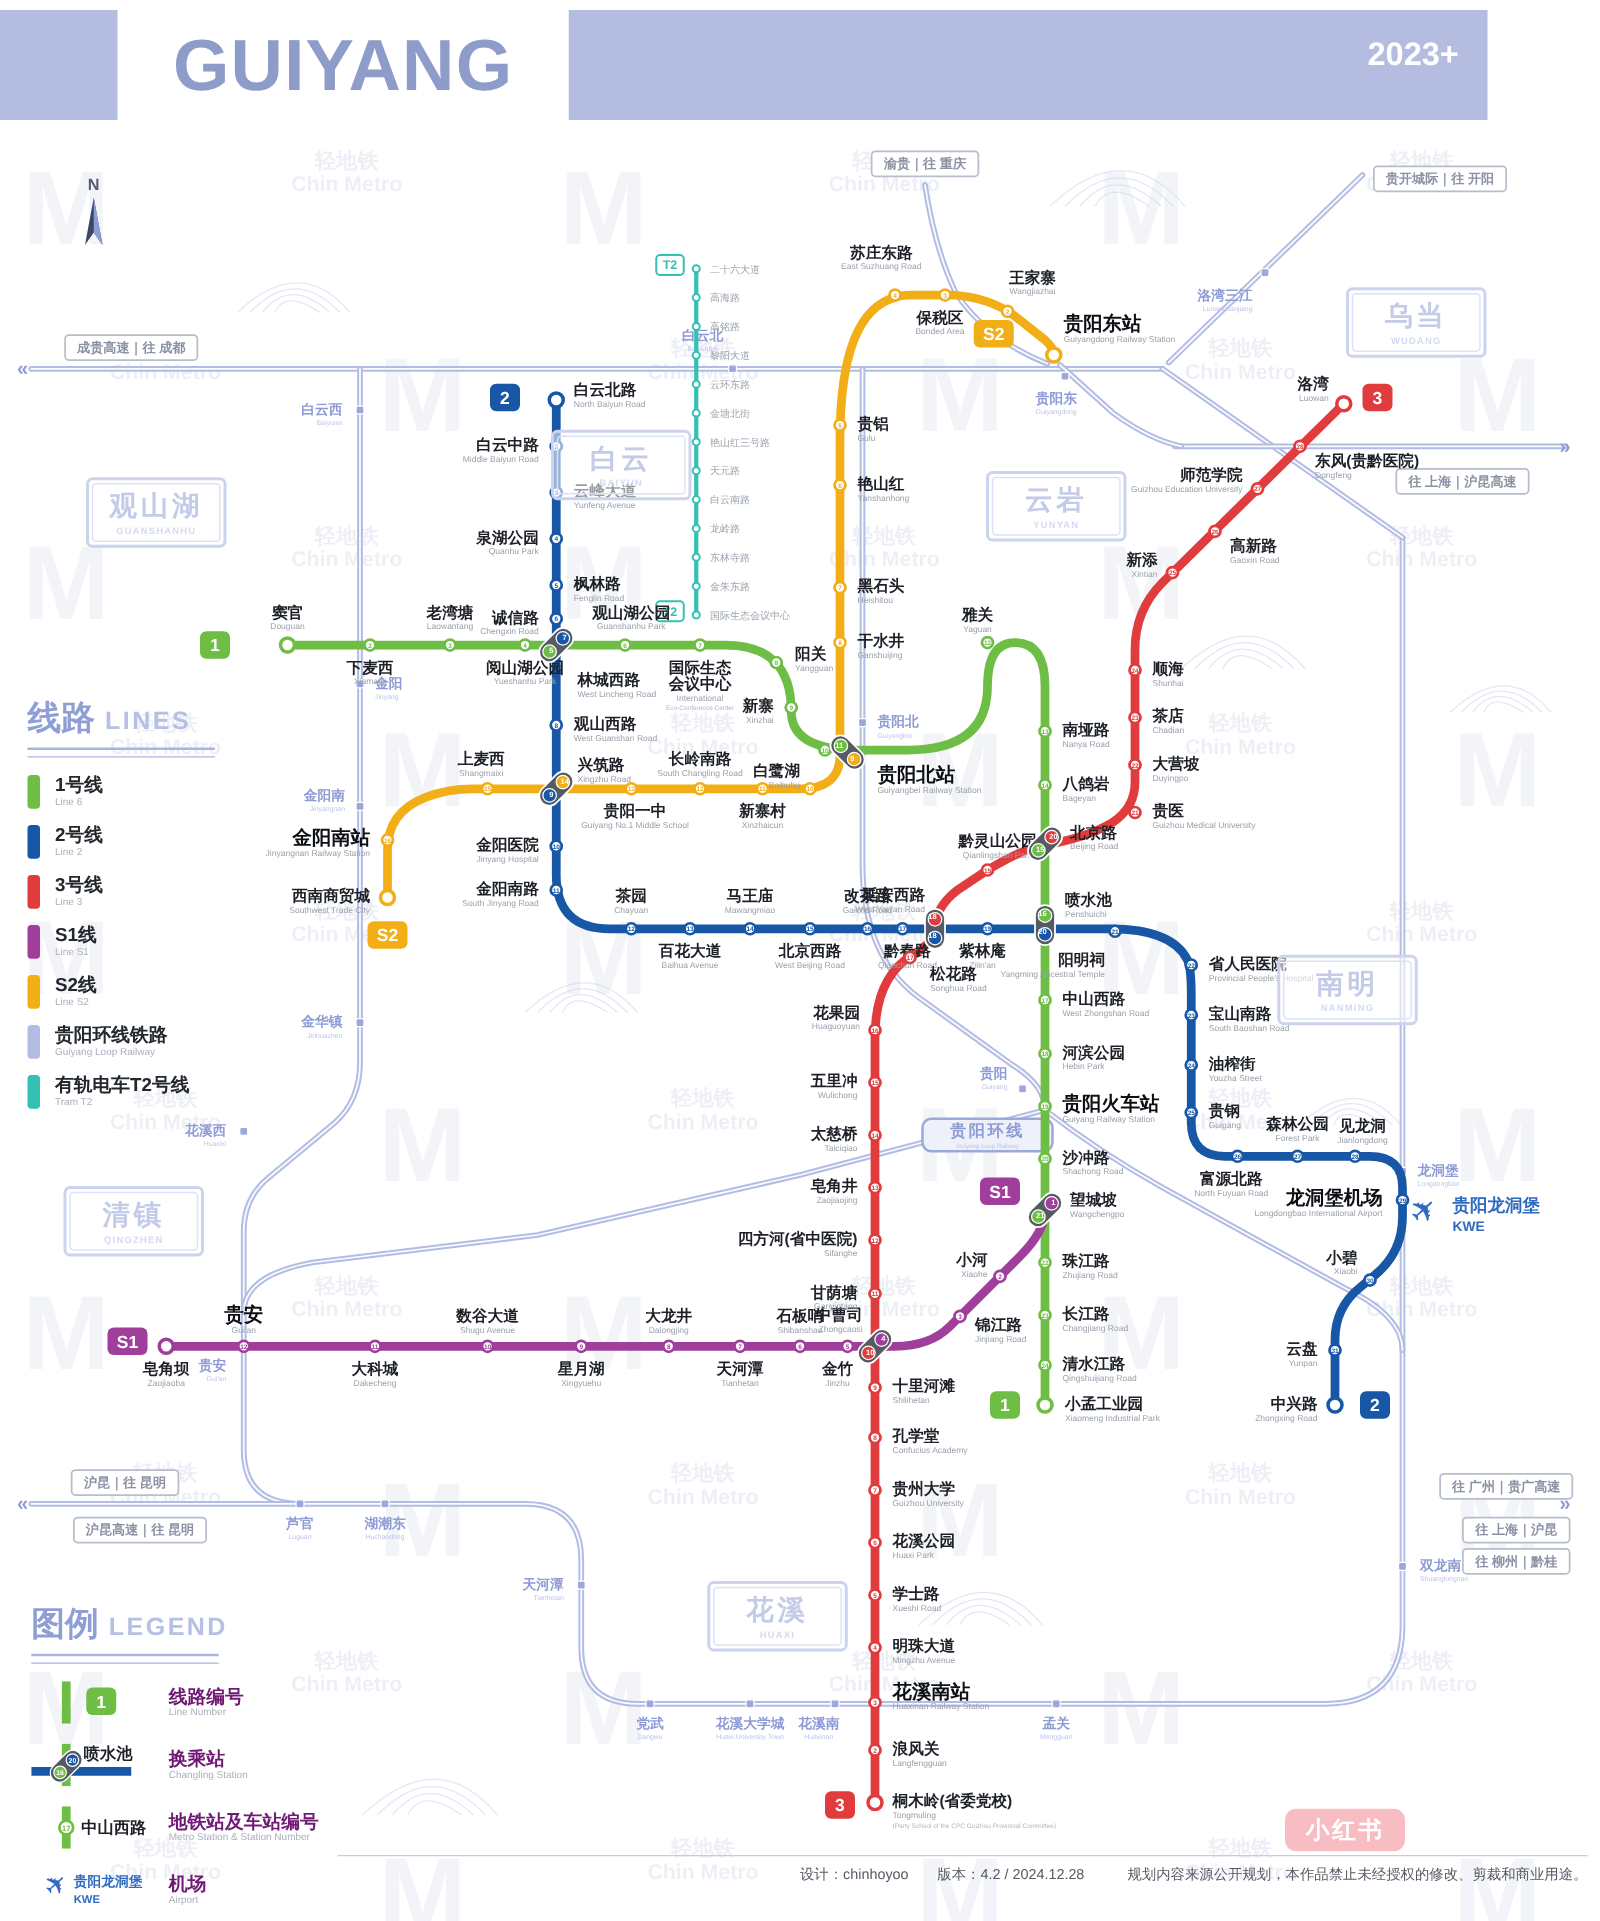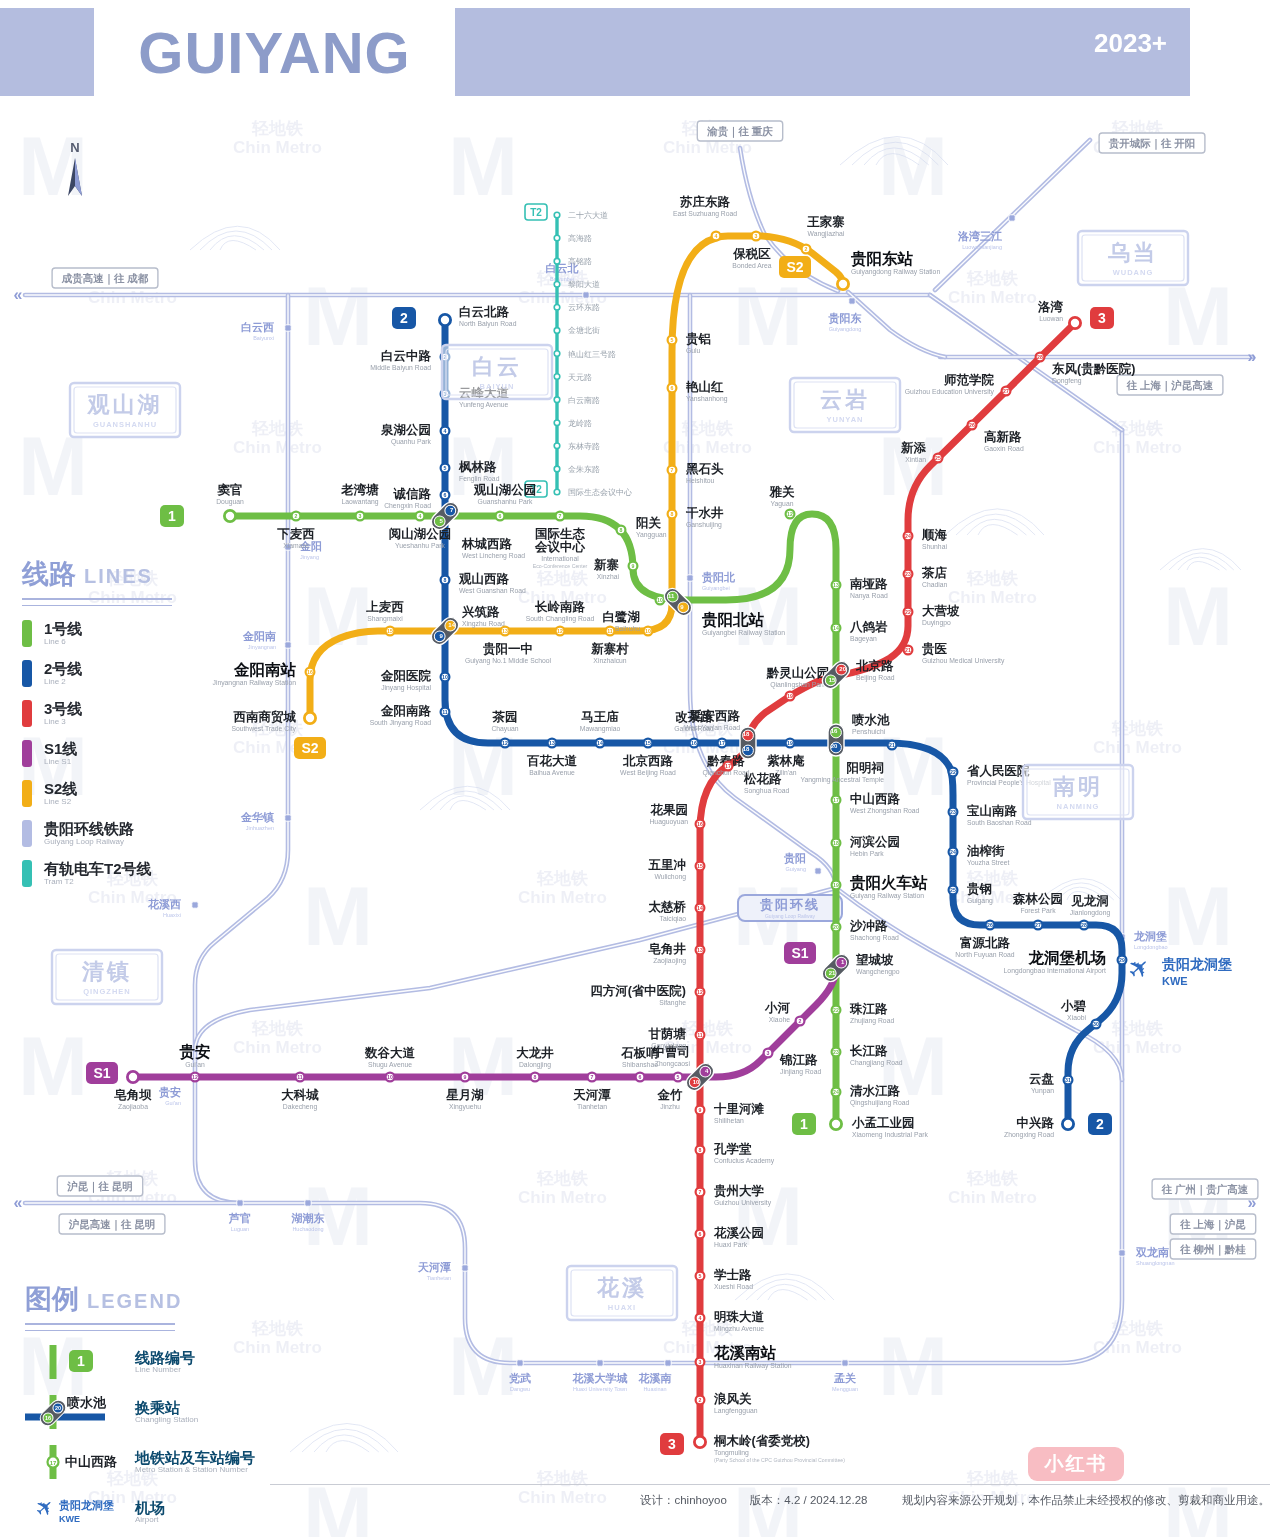--- a/index.html
+++ b/index.html
@@ -27,21 +27,21 @@
   .ptitle .en{font-size:20px;color:#b6c0e2;font-weight:700;margin-left:8px;letter-spacing:2px;}
   .prule{height:5px;border-top:2px solid #aab4de;border-bottom:1px solid #aab4de;margin:6px 0 14px 0;width:150px;}
   .lrow{display:flex;align-items:center;margin-bottom:13px;}
   .lbar{width:10px;height:27px;border-radius:3px;margin-right:12px;flex:none;}
   .lzh{font-size:15px;font-weight:800;color:#23272e;line-height:1.05;}
   .len{font-size:8px;color:#aab0bc;}
   
   #pk{left:25px;top:1281px;width:280px;}
   .krow{display:flex;align-items:center;margin-bottom:16px;}
   .kgfx{width:110px;flex:none;position:relative;height:34px;}
-  .kzh{font-size:15px;font-weight:800;color:#0c4a6e;line-height:1.05;}
+  .kzh{font-size:15px;font-weight:800;color:#701a75;line-height:1.05;}
   .ken{font-size:8px;color:#aab0bc;}
   
   #ftr{position:absolute;left:0;top:1484px;width:1270px;z-index:3;text-align:right;
        color:#555a63;font-size:11.5px;line-height:1.65;}
   #ftr .rule{border-top:1px solid #c9ccd4;width:1000px;margin:0 0 6px auto;}
   #xhs{position:absolute;left:1028px;top:1447px;width:96px;height:34px;z-index:2;
        background:rgba(240,118,130,.48);border-radius:9px;display:flex;align-items:center;
        justify-content:center;color:#fff;font-size:19px;font-weight:800;letter-spacing:2px;}
 </style>
 </head>

